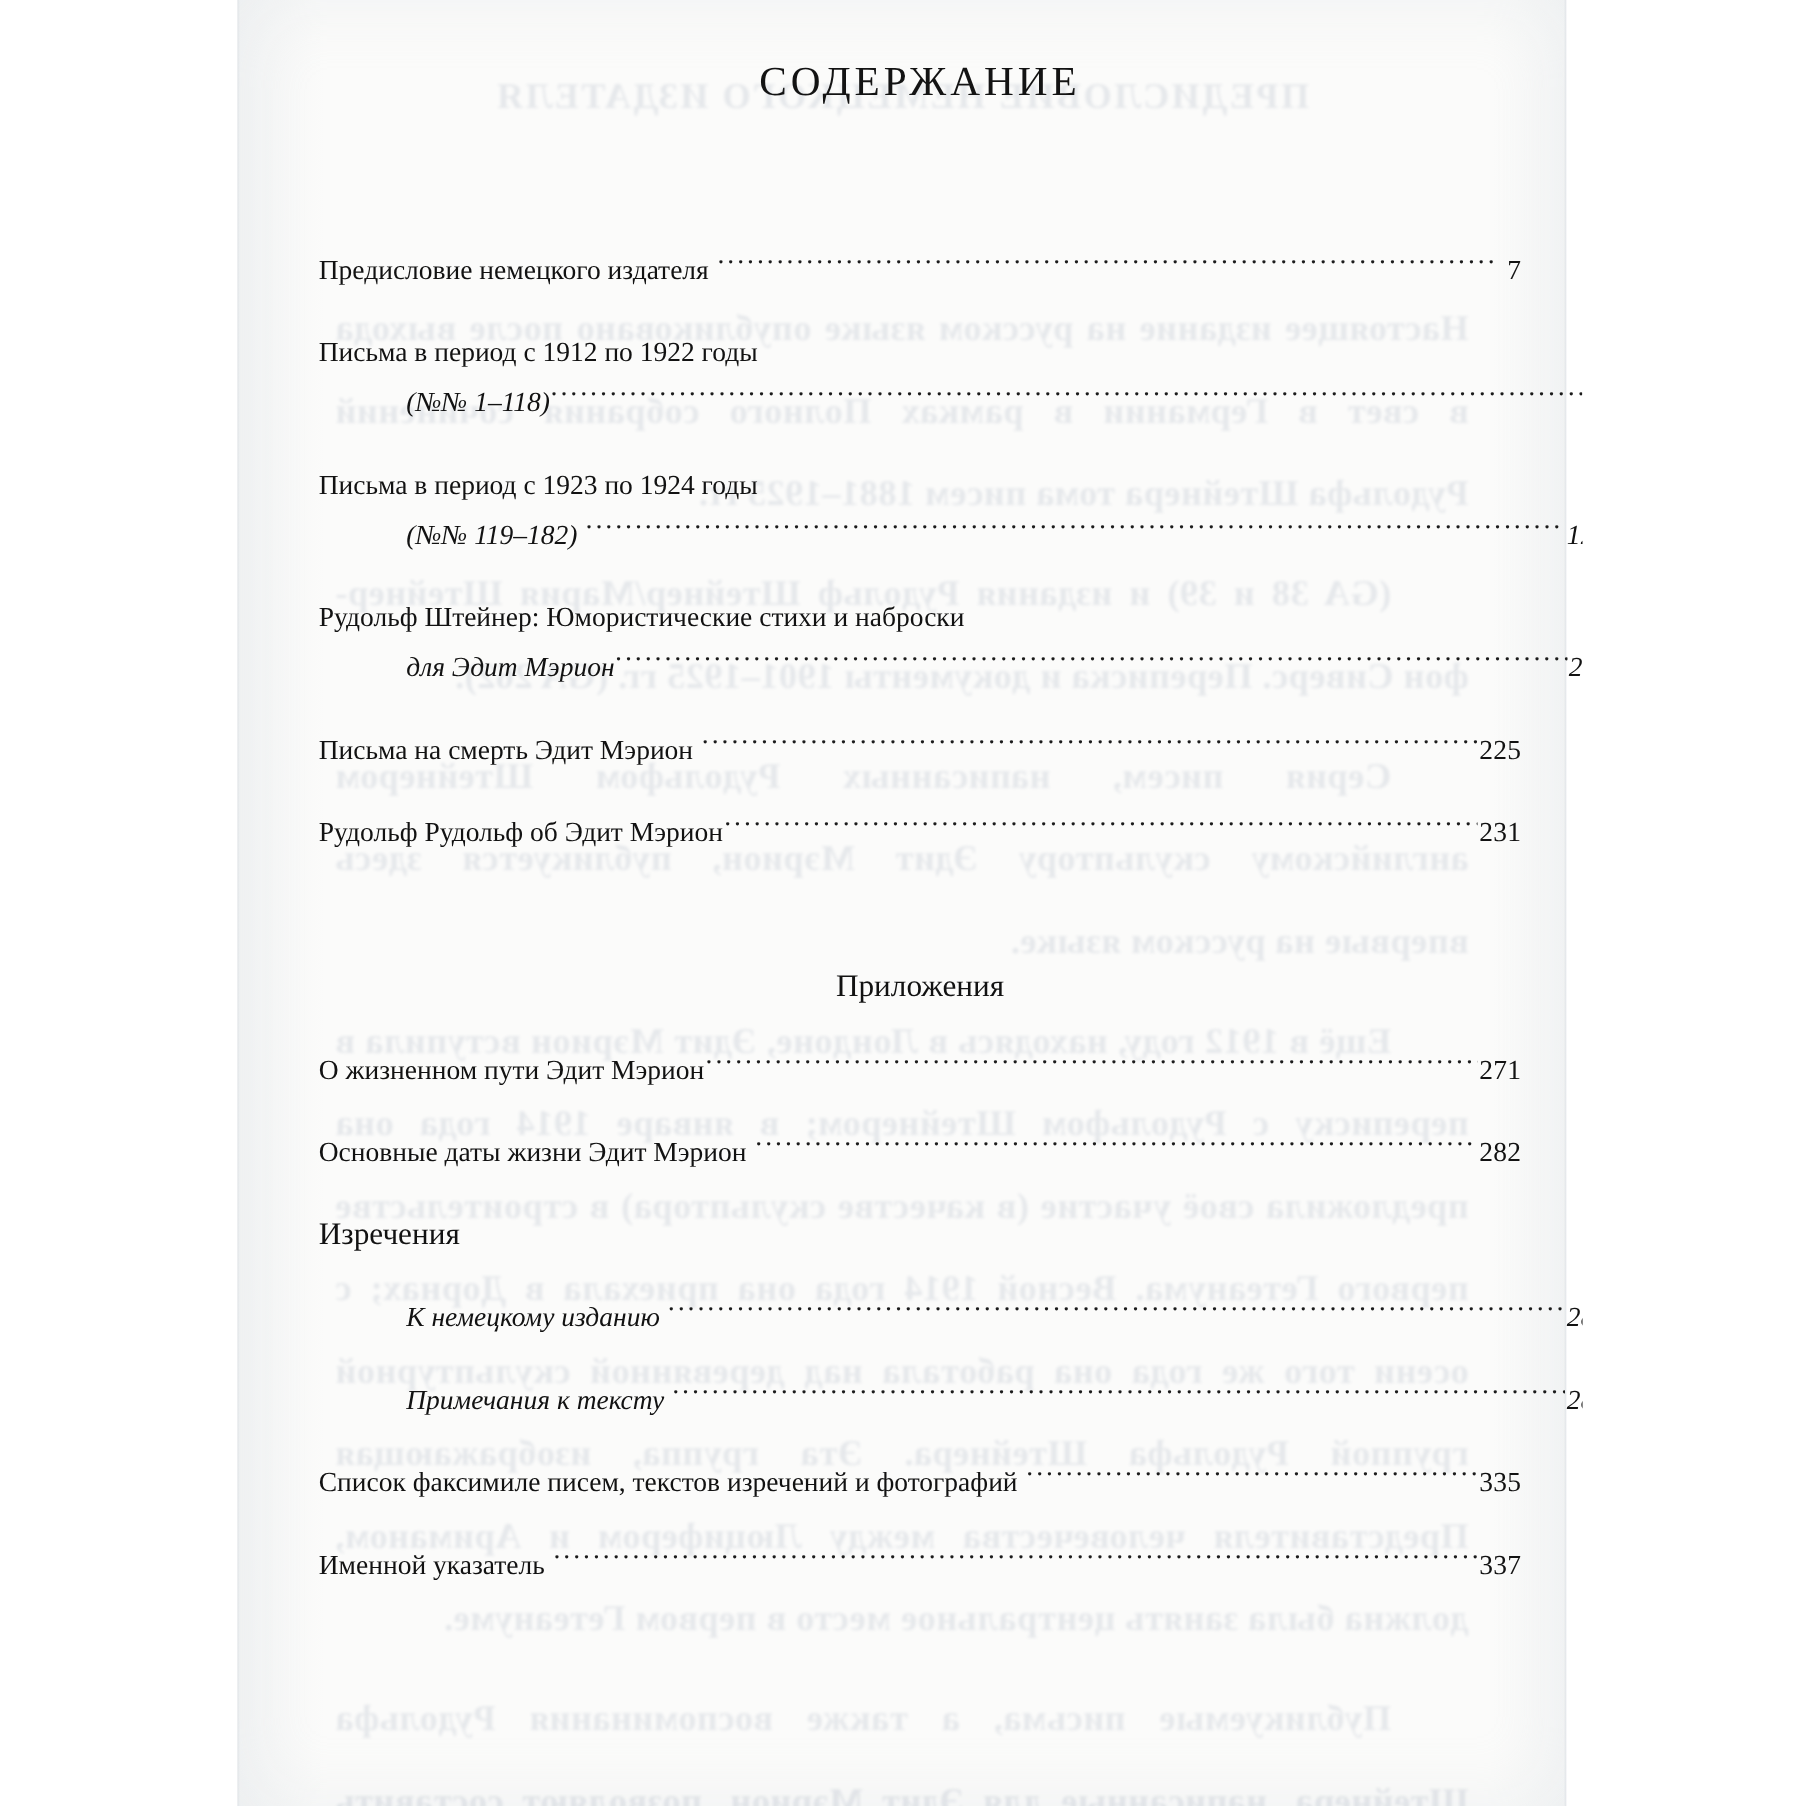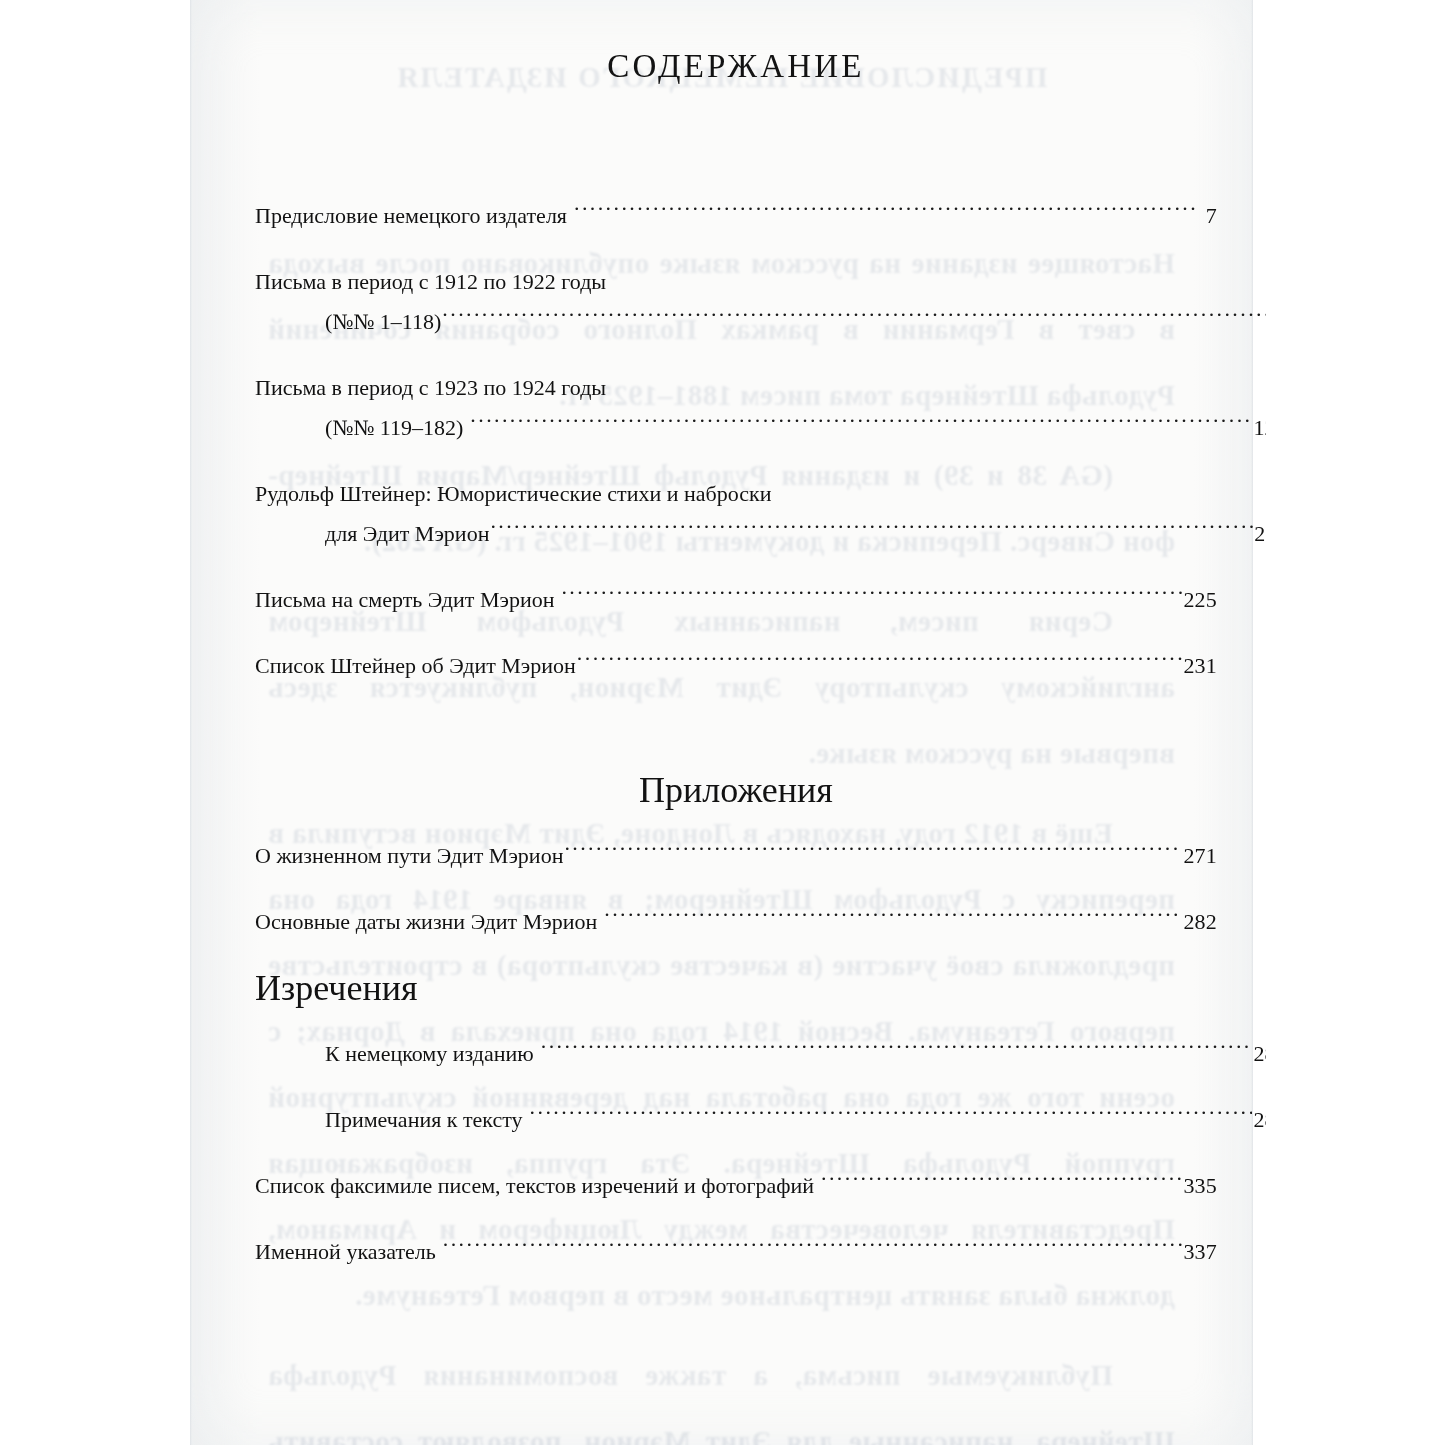--- a/index.html
+++ b/index.html
@@ -103,21 +103,21 @@
     color: #121212;
     white-space: nowrap;
   }
   .entry + .entry { margin-top: 26px; }
 
   .entry-row {
     display: flex;
     align-items: baseline;
     width: 100%;
   }
-  .entry-row.indent { padding-left: 70px; }
+  .entry-row.indent { padding-left: 70px; font-style: italic; }
 
   .entry-label { flex: 0 0 auto; }
 
   .leader {
     flex: 1 1 auto;
     overflow: hidden;
     height: 1em;
     position: relative;
     margin: 0 1px;
   }
@@ -135,21 +135,21 @@
   .page-num {
     flex: 0 0 auto;
     text-align: right;
     color: #121212;
     letter-spacing: .2px;
   }
   .page-num.wide-gap { padding-left: 9px; }
 
   
   .section-heading {
-    font-size: 36px;
+    font-size: 25px;
     line-height: 40px;
     color: #121212;
     white-space: nowrap;
   }
   .section-heading.centered { text-align: center; }
   .section-heading.flush    { text-align: left; }
 
   .gap-appendix  { height: 84px; }
   .gap-before    { height: 26px; }
 </style>
@@ -219,21 +219,21 @@
             </div>
             <div class="entry">
               <div class="entry-row">
                 <span class="entry-label">Письма на смерть Эдит Мэрион</span>
                 <span class="leader lead-gap"></span>
                 <span class="page-num">225</span>
               </div>
             </div>
             <div class="entry">
               <div class="entry-row">
-                <span class="entry-label">Список Штейнер об Эдит Мэрион</span>
+                <span class="entry-label">Рудольф Рудольф об Эдит Мэрион</span>
                 <span class="leader"></span>
                 <span class="page-num">231</span>
               </div>
             </div>
           </div>
 
         <div class="gap-appendix"></div>
 
         <div class="section-heading centered">Приложения</div>
 

